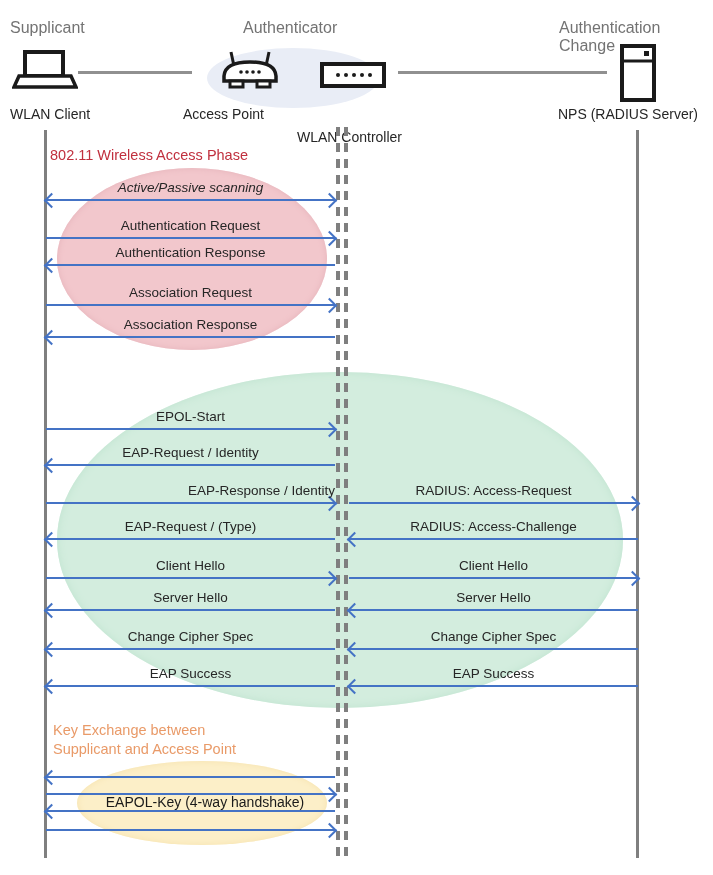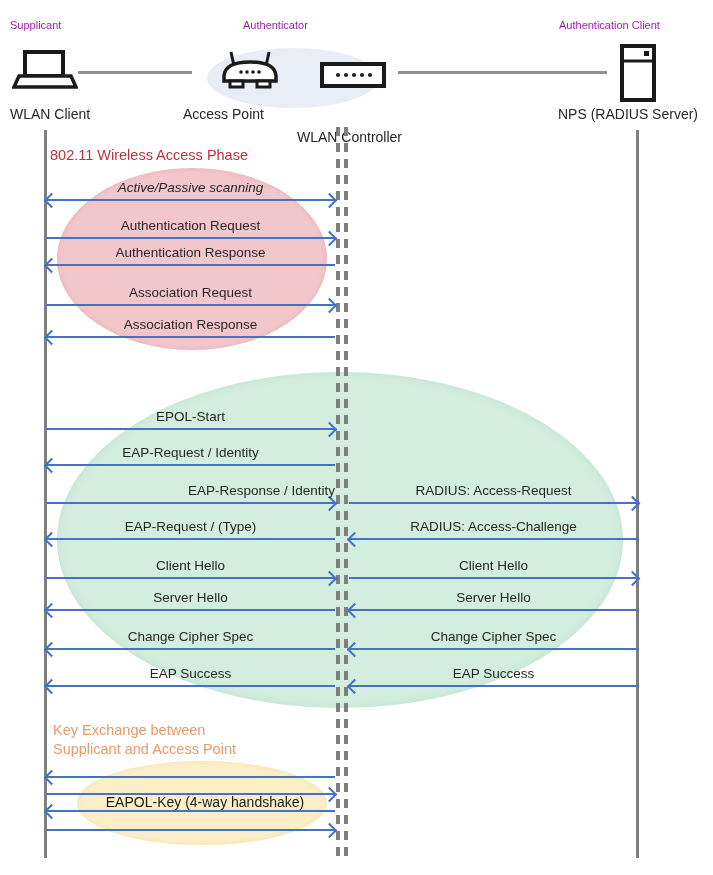--- a/index.html
+++ b/index.html
@@ -2,21 +2,21 @@
 <html><head>
 <meta charset="utf-8">
 <style>
   html,body{margin:0;padding:0;background:#fff;}
   .canvas{
     position:relative;width:713px;height:875px;background:#ffffff;
     font-family:"Liberation Sans",sans-serif;color:#262626;overflow:hidden;
     --arrow:#4473C5;--lifeline:#7F7F7F;
   }
   .abs{position:absolute;}
-  .actor-label{font-size:11px;color:#a21caf;}
+  .actor-label{font-size:16px;color:#737373;}
   .device-label{font-size:14px;color:#262626;}
   .center{text-align:left;}
   
   .ellipse{position:absolute;border-radius:50%;z-index:1;}
   .ell-top{left:207px;top:48px;width:172px;height:60px;background:#E9EDF6;}
   .ell-pink{left:57px;top:168px;width:270px;height:182px;background:#F2C7CC;box-shadow:inset 0 0 6px #e5b3ba;}
   .ell-green{left:57px;top:372px;width:566px;height:336px;background:#D3EDDE;box-shadow:inset 0 0 8px #bfe3cf;}
   .ell-yellow{left:77px;top:761px;width:250px;height:84px;background:#FCEFC8;box-shadow:inset 0 0 6px #f6e2ae;}
   
   .lifeline{position:absolute;top:130px;height:728px;width:3px;background:var(--lifeline);z-index:2;}
@@ -34,21 +34,21 @@
   .handshake-label{position:absolute;font-size:14px;color:#1a1a1a;text-align:center;z-index:4;}
   svg{display:block;}
 </style>
 </head>
 <body>
 
 <div class="canvas">
 
   <div class="abs actor-label" style="left:10px;top:19px;">Supplicant</div>
   <div class="abs actor-label center" style="left:243px;top:19px;width:120px;">Authenticator</div>
-  <div class="abs actor-label center" style="left:559px;top:19px;width:150px;">Authentication Client</div>
+  <div class="abs actor-label center" style="left:559px;top:19px;width:150px;">Authentication Change</div>
 
   <div class="ellipse ell-top"></div>
 
   <div class="conn" style="left:78px;width:114px;"></div>
   <div class="conn" style="left:292px;width:16px;"></div>
   <div class="conn" style="left:398px;width:209px;"></div>
 
   <div class="abs" style="left:12px;top:50px;z-index:2;">
     <svg width="66" height="42" viewBox="0 0 66 42">
       <rect x="13" y="2" width="38" height="24" fill="#fff" stroke="#1a1a1a" stroke-width="4"></rect>

